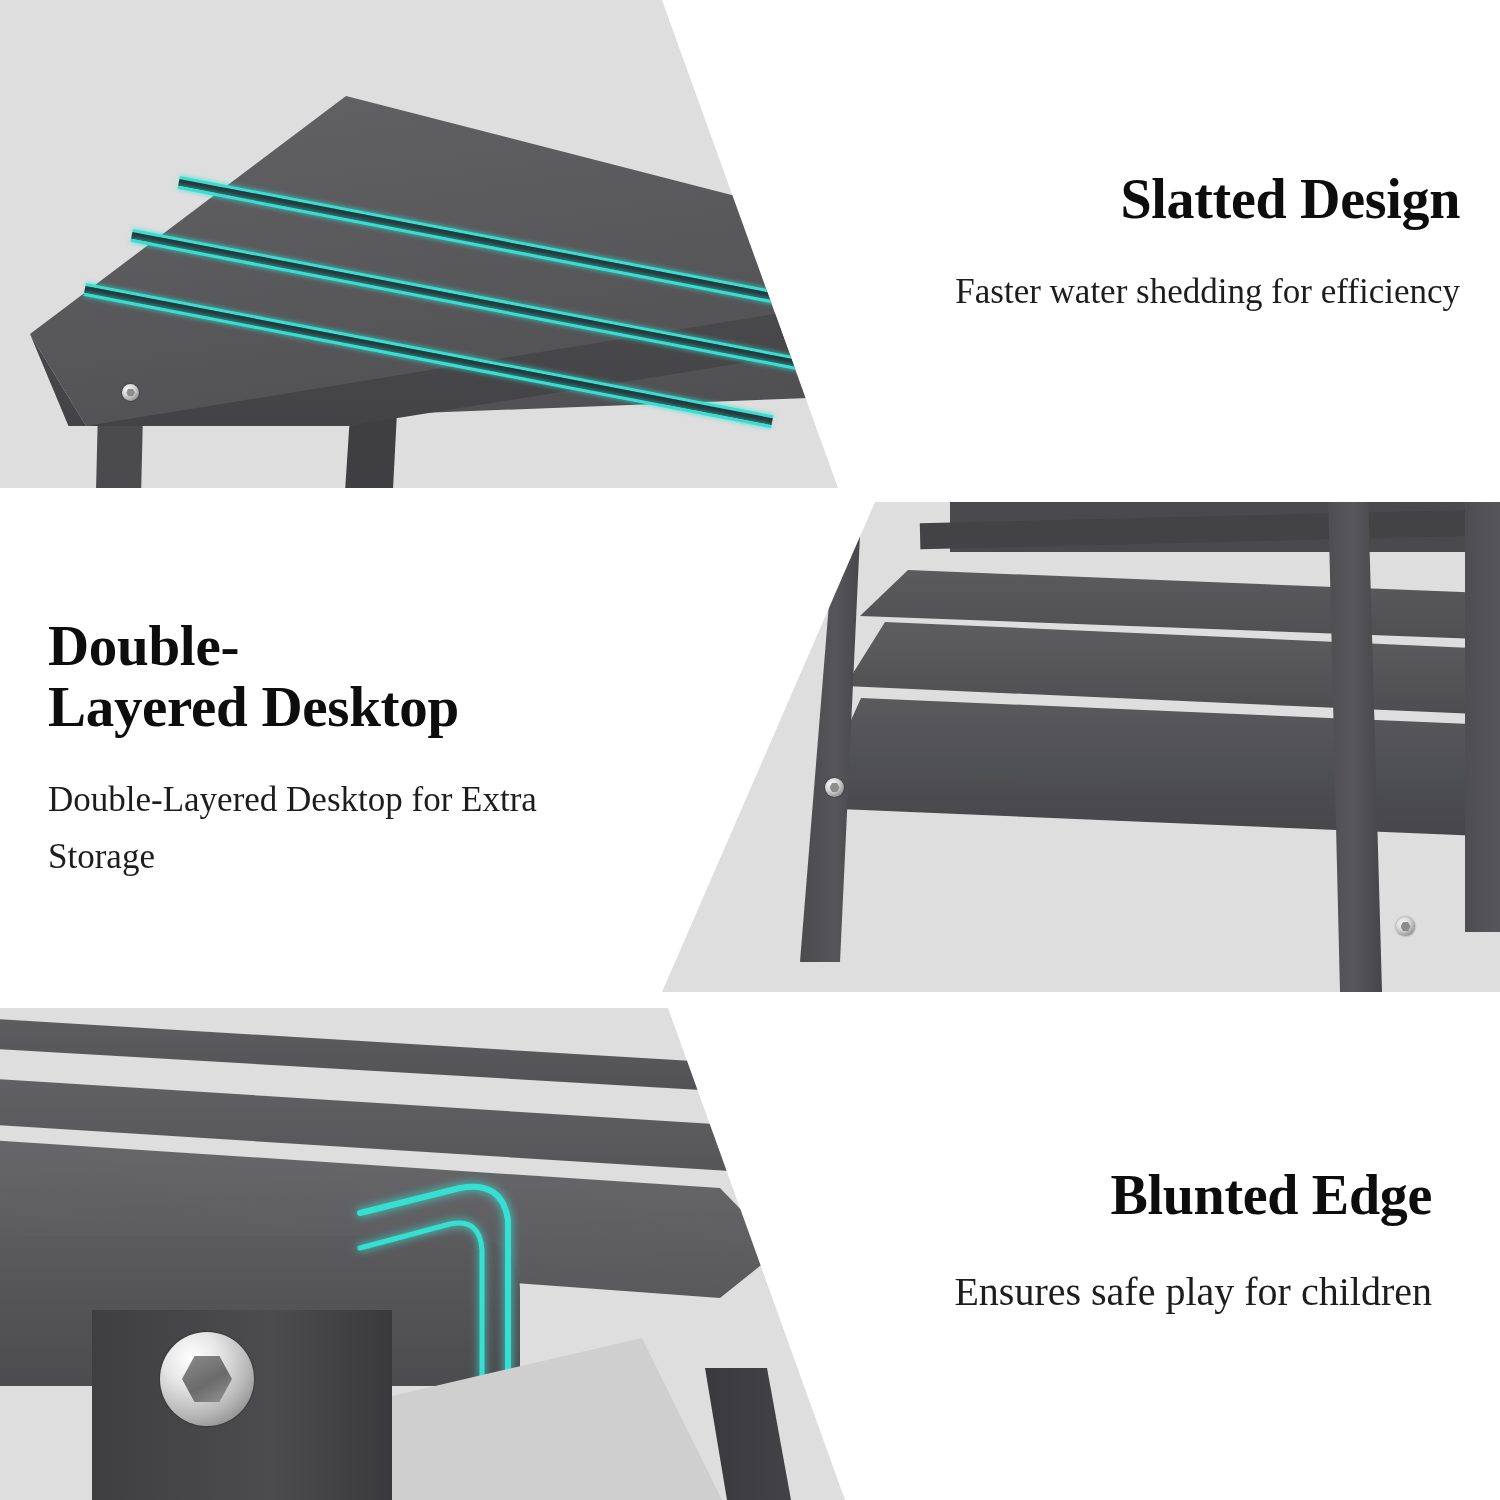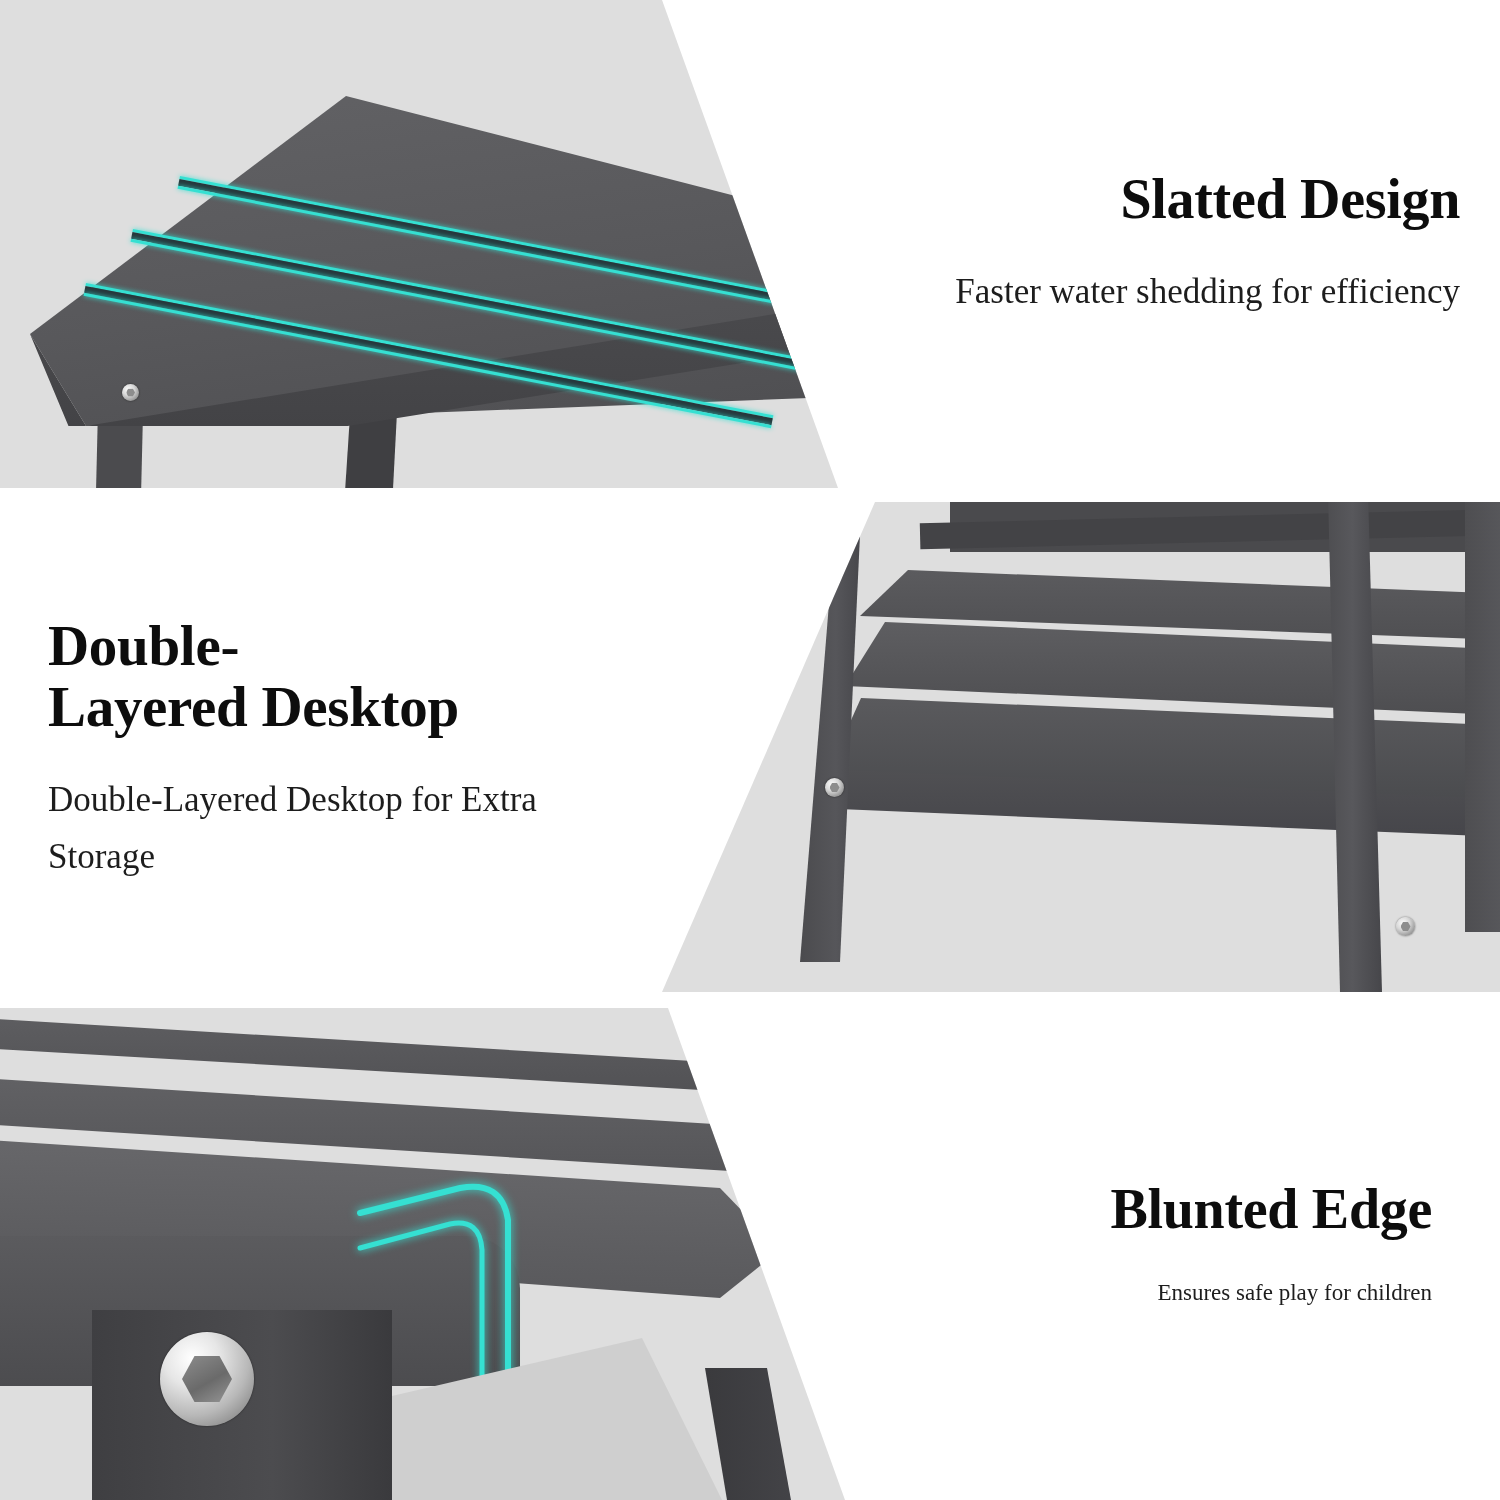--- a/index.html
+++ b/index.html
@@ -32,21 +32,21 @@
     margin:0;
   }
   .al-r{text-align:right;align-items:flex-end;}
   .al-l{text-align:left;align-items:flex-start;}
 
   #txt-slatted .ttl{font-size:56px;}
   #txt-slatted .sub{font-size:35px;}
   #txt-double .ttl{font-size:57px;}
   #txt-double .sub{font-size:35px;}
   #txt-blunt  .ttl{font-size:56px;}
-  #txt-blunt  .sub{font-size:23px;margin-left:20px;}
+  #txt-blunt  .sub{font-size:40px;margin-left:20px;}
   .leg{position:absolute;background:#4c4c4f;}
   .screw{
     position:absolute;border-radius:50%;
     background:radial-gradient(circle at 36% 32%, #fbfbfb 0%, #d8d8d8 38%, #9c9c9c 72%, #6f6f6f 100%);
     box-shadow:0 0 2px rgba(0,0,0,.55);
   }
   .screw .hex{
     position:absolute;left:50%;top:50%;transform:translate(-50%,-50%);
     background:#8d8d8d;
     clip-path:polygon(25% 6%,75% 6%,100% 50%,75% 94%,25% 94%,0% 50%);

